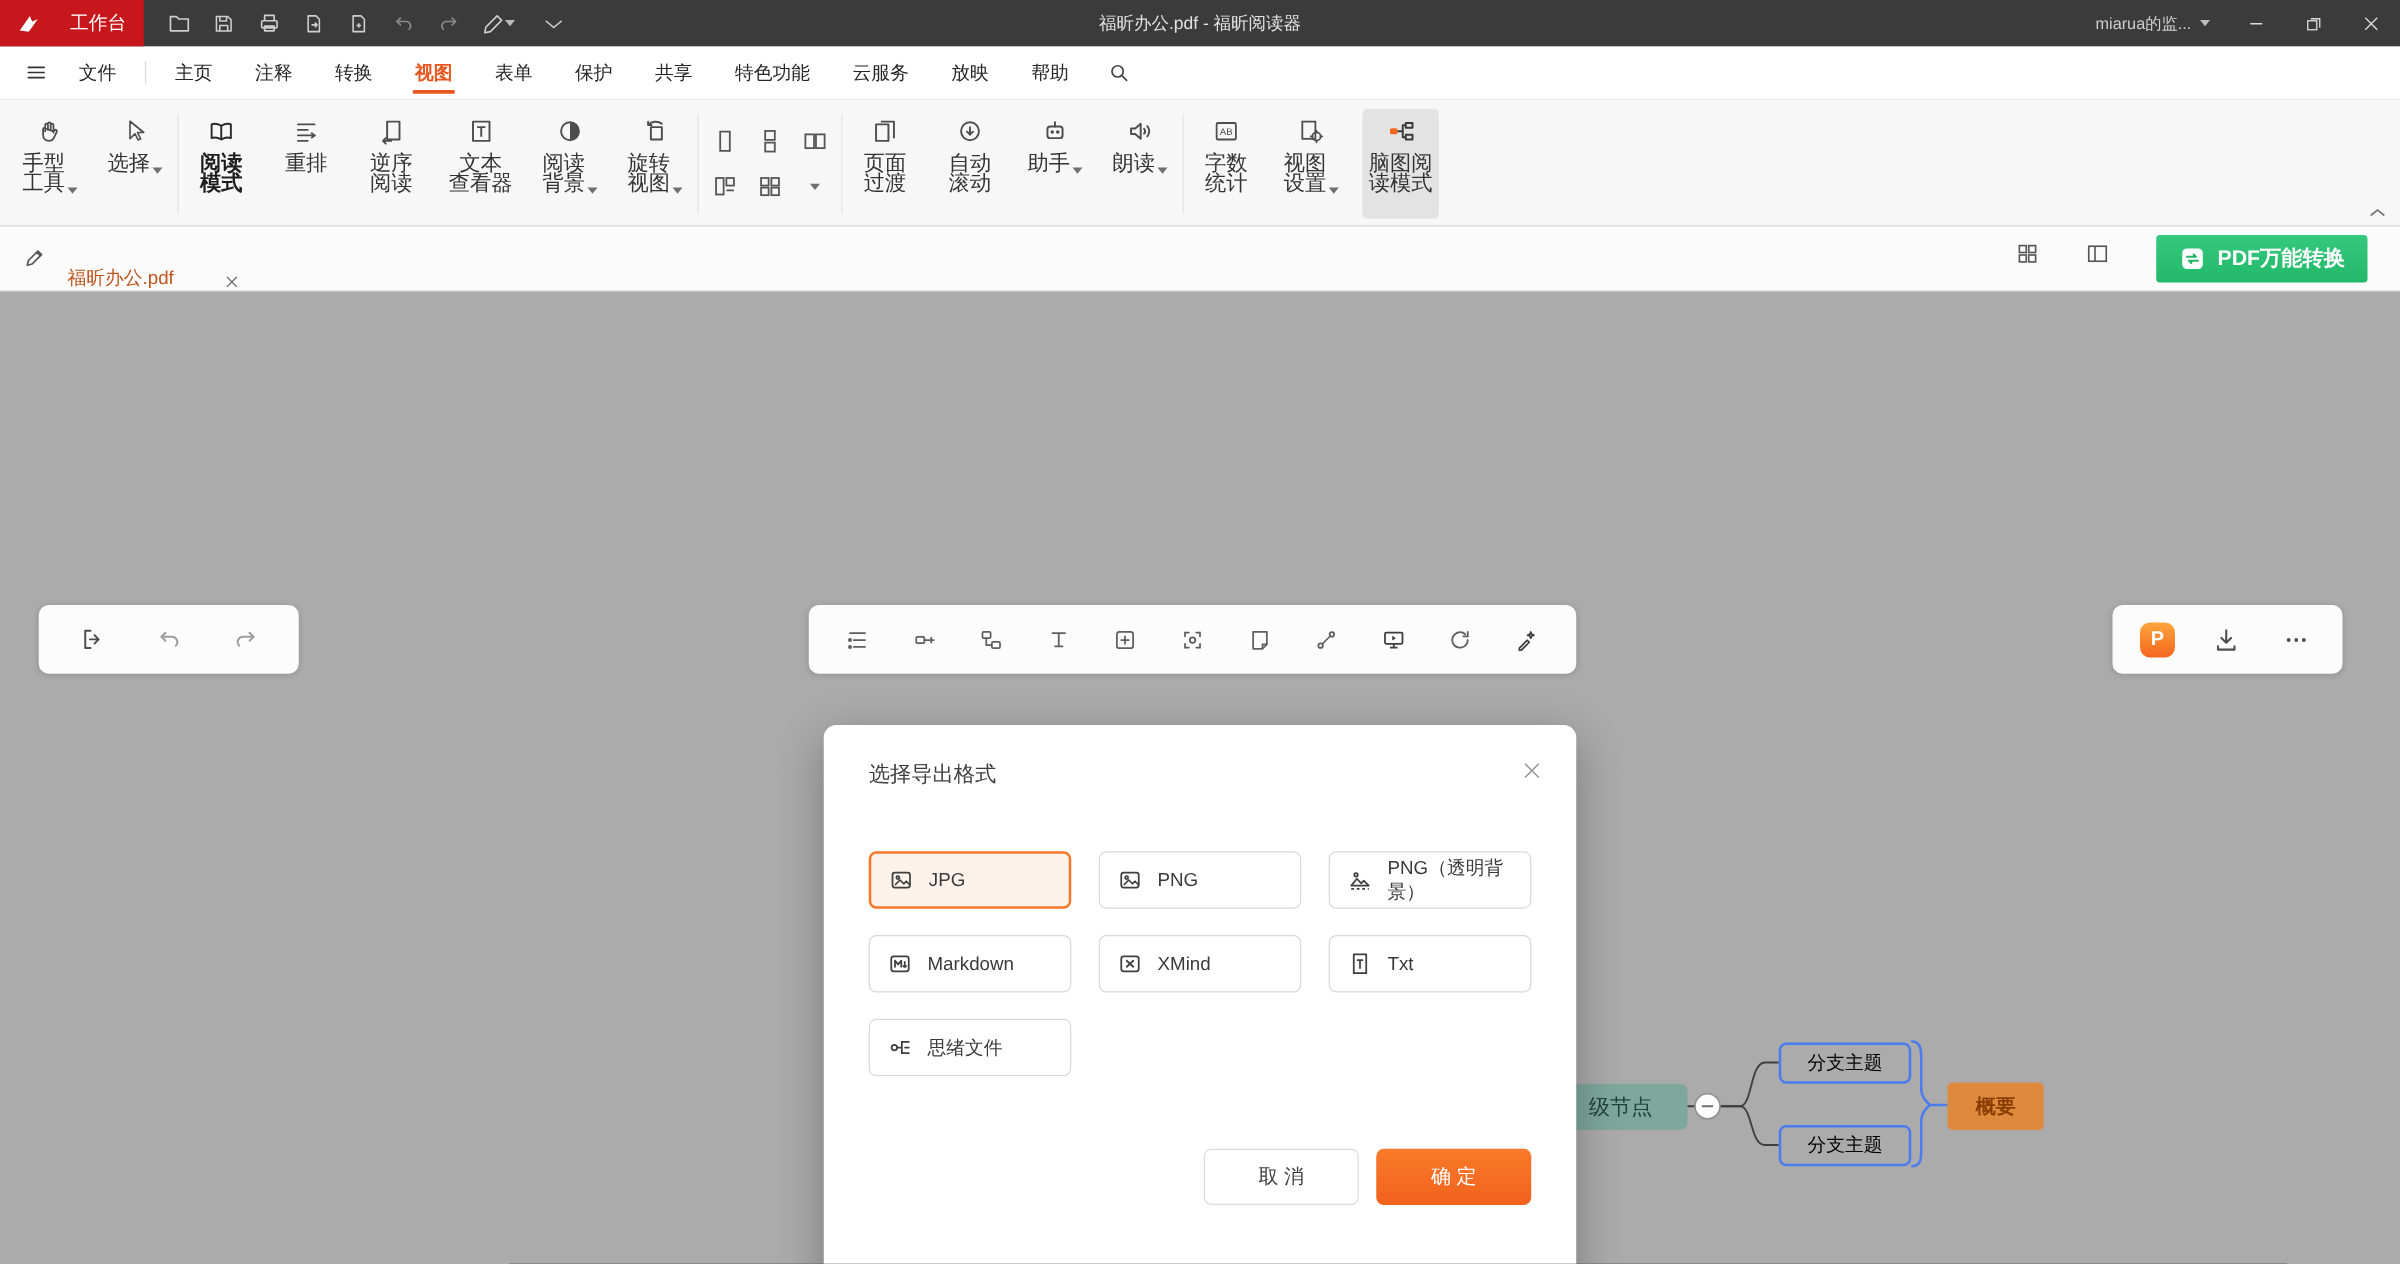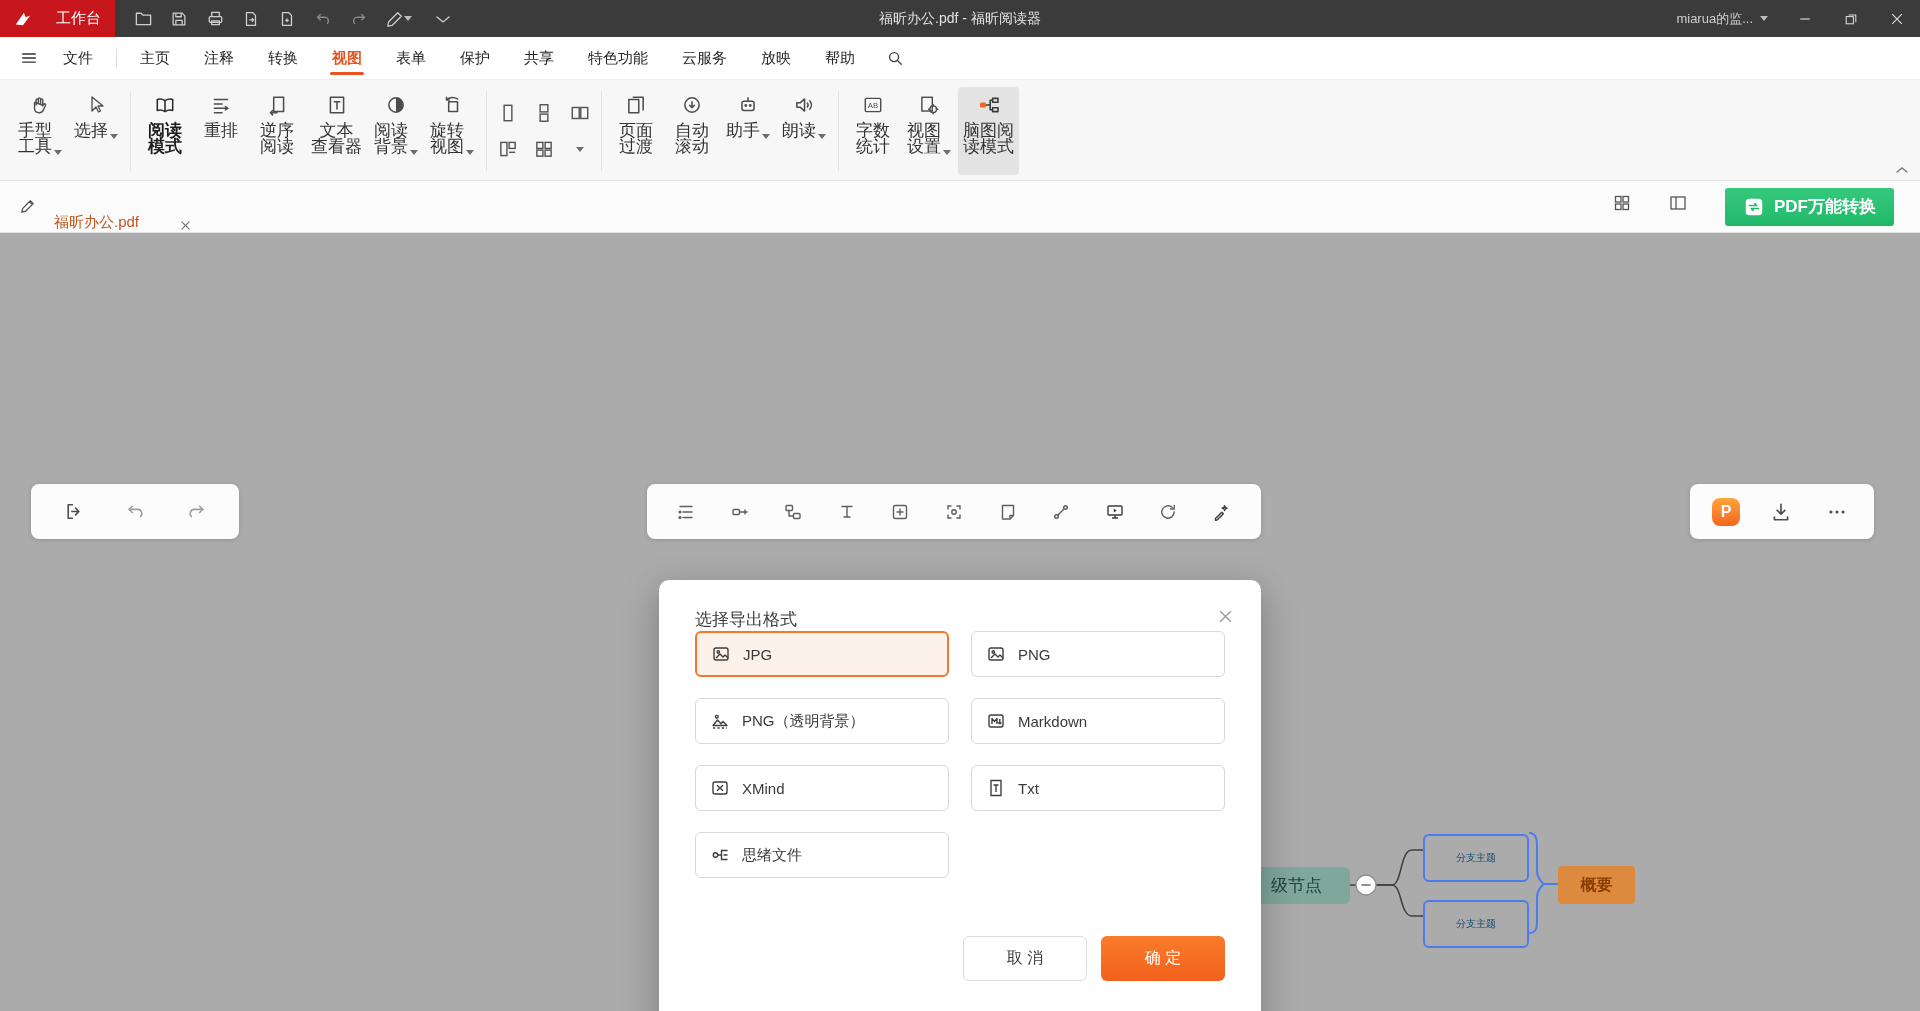--- a/index.html
+++ b/index.html
@@ -25,21 +25,21 @@
   .menubar{position:absolute;top:37px;left:0;right:0;height:43px;background:#FFF;border-bottom:1px solid #ECECEC;display:flex;align-items:center;font-size:15px;color:#262626;z-index:39;padding-left:14px}
   .hamburger{width:30px;display:flex;justify-content:center;margin-right:2px}
   .menu-item{position:relative;height:100%;display:flex;align-items:center;padding:0 8px;margin:0 9px;white-space:nowrap}
   .menu-item.active{color:#E8561F;font-weight:bold}
   .menu-item.active::after{content:"";position:absolute;left:6px;right:6px;bottom:4px;height:3px;border-radius:2px;background:#E8561F}
   .vdiv{width:1px;height:18px;background:#DDD;margin:0 6px}
   .menu-search{margin-left:6px;display:flex;align-items:center;padding:0 8px}
 
   
   .ribbon{position:absolute;top:80px;left:0;right:0;height:101px;background:#F7F7F7;border-bottom:1px solid #DFDFDF;display:flex;align-items:stretch;padding:7px 6px 5px;z-index:38}
-  .rgroup{display:flex;align-items:stretch;gap:2px;padding:0 7px}
+  .rgroup{display:flex;align-items:stretch;gap:14px;padding:0 7px}
   .rdivider{width:1px;background:#E3E3E3;margin:4px 0}
   .rbtn{min-width:54px;padding:5px 5px 3px;border-radius:4px;display:flex;flex-direction:column;align-items:center;gap:5px;color:#333}
   .rbtn.active{background:#E3E3E3}
   .rbtn .ic{height:26px;display:flex;align-items:center}
   .lblrow{display:flex;align-items:flex-end;gap:2px}
   .lbl{font-size:17px;line-height:16px;text-align:center;white-space:pre-line;color:#333}
   .lbl.bold{font-weight:bold;color:#1E1E1E}
   .pagegrid{display:grid;grid-template-columns:repeat(3,34px);grid-auto-rows:34px;align-content:center;gap:2px;padding:0 4px}
   .pbtn{display:flex;align-items:center;justify-content:center;border-radius:3px}
   .ribbon-collapse{position:absolute;right:10px;bottom:4px}
@@ -58,31 +58,31 @@
   .panel{position:absolute;background:#FCFCFC;border-radius:8px;box-shadow:0 1px 5px rgba(0,0,0,.14);display:flex;align-items:center;z-index:5}
   .panel .itembtn{display:flex;align-items:center;justify-content:center;width:30px;height:30px;border-radius:4px}
   .panel-left{left:31px;top:251px;width:208px;height:55px;justify-content:space-between;padding:0 28px}
   .panel-center{left:647px;top:251px;width:614px;height:55px;justify-content:space-between;padding:0 24px}
   .panel-right{left:1690px;top:251px;width:184px;height:55px;justify-content:space-between;padding:0 22px}
   .badge{width:28px;height:28px;border-radius:8px;background:linear-gradient(180deg,#FFA53D,#F4661E);color:#FFF;font-weight:bold;font-size:16px;display:flex;align-items:center;justify-content:center}
 
   
   .mm-node{position:absolute;display:flex;align-items:center;justify-content:center;z-index:3}
   .mm-root{left:1243px;top:634px;width:107px;height:37px;background:#7FA79B;border-radius:6px;color:#21423B;font-size:17px}
-  .mm-branch{width:106px;height:48px;border:2px solid #4C7BEF;border-radius:6px;color:#0c4a6e;font-size:10px;background:transparent}
+  .mm-branch{width:106px;height:33px;border:2px solid #4C7BEF;border-radius:6px;color:#000000;font-size:15px;background:transparent}
   .mm-branch.b1{left:1423px;top:601px}
   .mm-branch.b2{left:1423px;top:667px}
   .mm-summary{left:1558px;top:633px;width:77px;height:38px;background:#DE8A3E;border-radius:4px;color:#8A3D00;font-size:16px;font-weight:bold}
   .mm-lines{position:absolute;left:1340px;top:596px;z-index:2}
 
   
   .dialog{position:absolute;left:659px;top:347px;width:602px;height:482px;background:#FFF;border-radius:10px;box-shadow:0 10px 36px rgba(0,0,0,.28);padding:28px 36px;z-index:20}
   .dlg-title{font-size:17px;color:#3D3D3D}
   .dlg-close{position:absolute;right:22px;top:22px;width:28px;height:28px;display:flex;align-items:center;justify-content:center}
-  .opt-grid{display:grid;grid-template-columns:1fr 1fr;column-gap:22px;row-gap:21px;}
+  .opt-grid{display:grid;grid-template-columns:1fr 1fr 1fr;column-gap:22px;row-gap:21px;margin-top:50px}
   .opt{height:46px;border:1px solid #D9D9D9;border-radius:6px;background:#FFF;display:flex;align-items:center;gap:12px;padding:0 14px;font-size:15px;color:#3A3A3A}
   .opt.selected{border:2px solid #F4772A;background:#FCF2E9}
   .dlg-actions{display:flex;justify-content:flex-end;gap:14px;margin-top:58px}
   .btn{width:124px;height:45px;border-radius:6px;display:flex;align-items:center;justify-content:center;font-size:16px}
   .btn.cancel{border:1px solid #DCDCDC;background:#FFF;color:#3E3E3E}
   .btn.primary{background:linear-gradient(180deg,#F97B2B,#F2611C);color:#FFF}
 </style>
 </head>
 <body>
 

